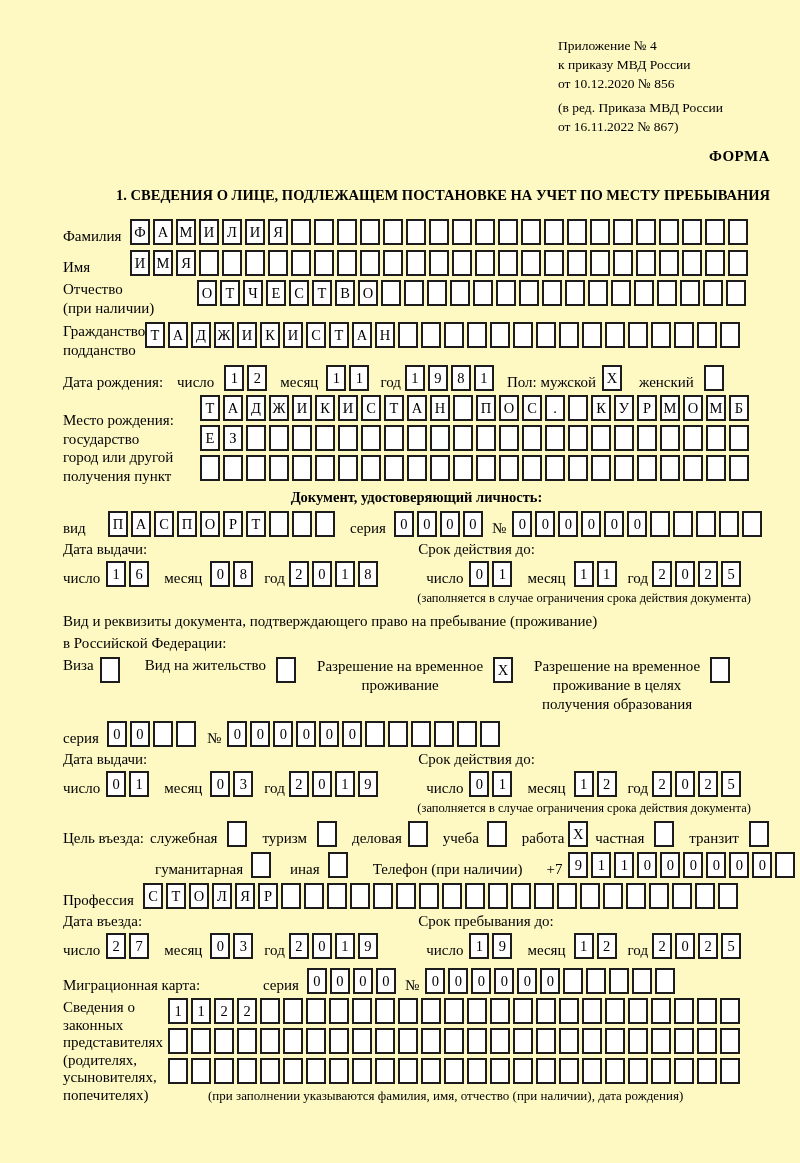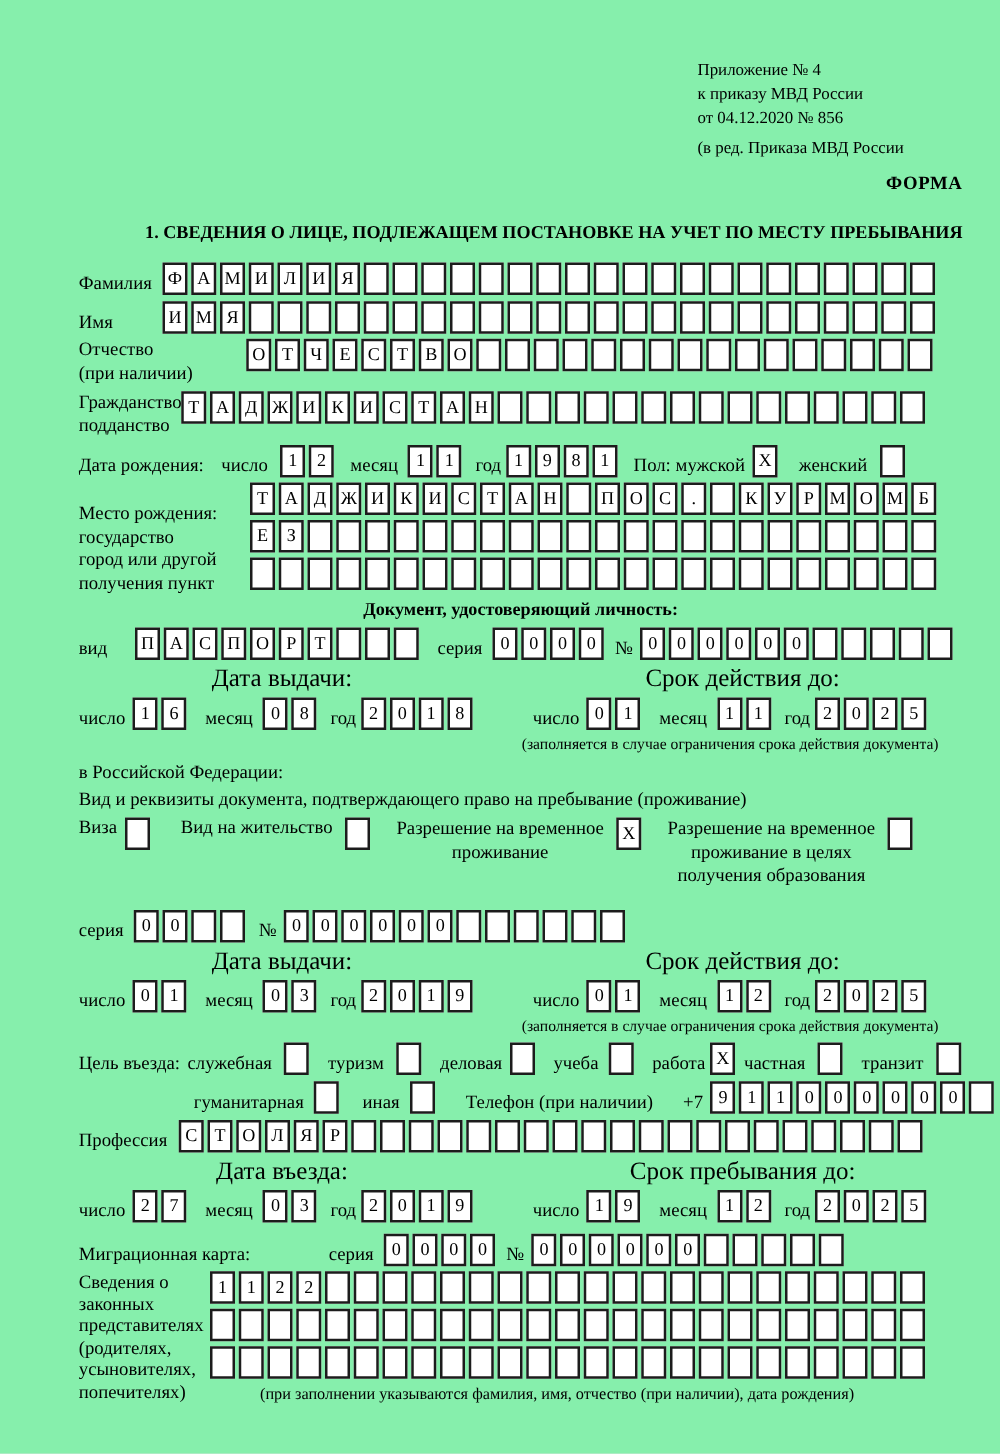--- a/index.html
+++ b/index.html
@@ -1,19 +1,19 @@
 <!DOCTYPE html>
 <html><head>
 <meta charset="utf-8">
 <style>
   html,body { margin:0; padding:0; background:#e8e8e8; }
   .page {
-    width:800px; height:1163px; margin:0 auto; background:#86efac;
+    width:800px; height:1163px; margin:0 auto; background:#fef9c3;
     font-family:"Liberation Serif", serif; color:#000;
-    box-sizing:border-box; padding:46px 30px 10px 63px;
+    box-sizing:border-box; padding:36px 30px 10px 63px;
     position:relative; overflow:hidden;
   }
   
   .hdr-block { width:212px; margin-left:auto; font-size:13.5px; line-height:19px; }
   .hdr-gap { margin-top:5px; }
   .forma { text-align:right; font-weight:bold; font-size:15px; margin-top:12px; letter-spacing:0.5px; }
   
   .title { text-align:center; font-weight:bold; font-size:15.5px; line-height:23px; margin-top:24px; }
   .blank-line { display:inline-block; width:58px; border-bottom:2px solid #2a2a2a; margin-left:10px; }
   .section-heading { text-align:right; font-weight:bold; font-size:14.5px; margin-top:22px; }
@@ -40,38 +40,39 @@
   .side-labels { font-size:15px; line-height:18.5px; flex:none; }
   .bp-labels { width:137px; }
   .rep-labels { width:105px; line-height:17.5px; }
   .cell-rows .cells { display:flex; margin-bottom:4px; }
   
   .center-bold { text-align:center; font-weight:bold; font-size:14.5px; margin:2px 0 4px 0; }
   
   .two-col { display:flex; margin-bottom:4px; }
   .col1 { width:46%; flex:none; }
   .col2 { width:54%; flex:none; }
-  .col-head { text-align:center; font-size:20px; margin-bottom:2px; }
+  .col-head { font-size:15px; margin-bottom:2px; }
   .col2 .col-head { padding-left:30px; }
   .col2 .row { padding-left:38px; }
   .note { font-size:12.5px; text-align:center; padding-left:10px; margin-top:2px; white-space:nowrap; }
   .intro { font-size:15px; line-height:22px; margin-bottom:3px; }
   .rep-note { font-size:13px; margin-top:2px; padding-left:130px; }
-  .mb6 { margin-bottom:16px; }
+  .mb6 { margin-bottom:6px; }
 </style>
 </head>
 <body>
 
 <div class="page">
 
   <div class="hdr-block">
     <div>Приложение № 4</div>
     <div>к приказу МВД России</div>
-    <div>от 04.12.2020 № 856</div>
+    <div>от 10.12.2020 № 856</div>
     <div class="hdr-gap">(в ред. Приказа МВД России</div>
+    <div>от 16.11.2022 № 867)</div>
   </div>
   <div class="forma">ФОРМА</div>
 
 
   <div class="section-heading">1. СВЕДЕНИЯ О ЛИЦЕ, ПОДЛЕЖАЩЕМ ПОСТАНОВКЕ НА УЧЕТ ПО МЕСТУ ПРЕБЫВАНИЯ</div>
 
   <div class="row first-row">
     <span class="lbl w67">Фамилия</span>
     <span class="cells">
         <span class="cell">Ф</span>
@@ -402,22 +403,22 @@
             <span class="cell">0</span>
             <span class="cell">2</span>
             <span class="cell">5</span>
           </span>
       </div>
       <div class="note">(заполняется в случае ограничения срока действия документа)</div>
     </div>
   </div>
 
   <div class="intro">
+    <div>Вид и реквизиты документа, подтверждающего право на пребывание (проживание)</div>
     <div>в Российской Федерации:</div>
-    <div>Вид и реквизиты документа, подтверждающего право на пребывание (проживание)</div>
   </div>
   <div class="row top mb6">
     <span class="lbl mr6">Виза</span>
     <span class="cells">
         <span class="cell"></span>
       </span>
     <span class="lbl ml22 mr10">Вид на жительство</span>
     <span class="cells">
         <span class="cell"></span>
       </span>

